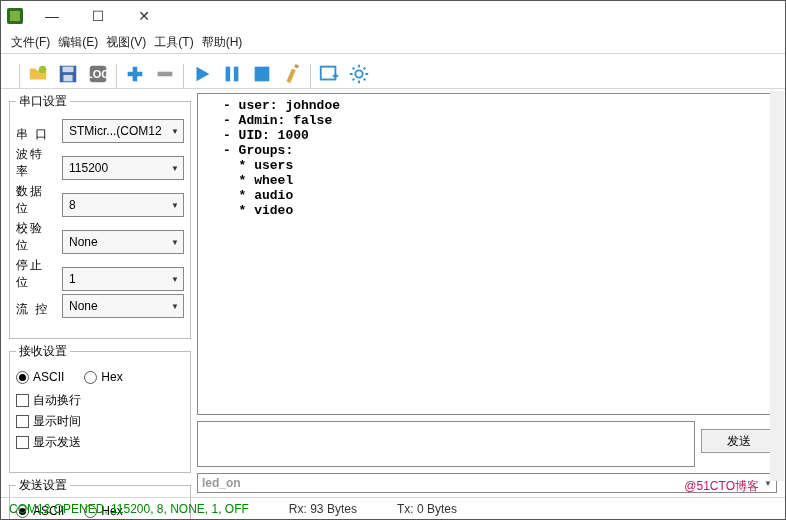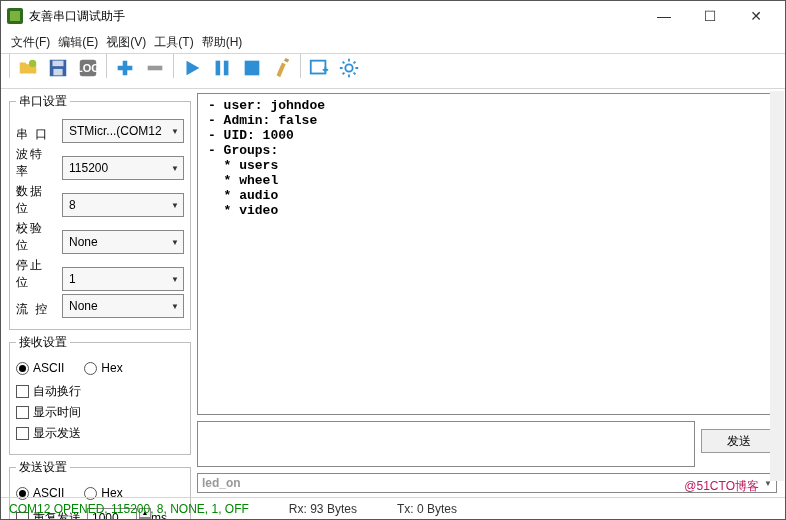--- a/index.html
+++ b/index.html
@@ -11,69 +11,68 @@
 .titlebar .appicon::after { content: ""; position: absolute; inset: 3px; background: #7bb23d; }
 .titlebar .title { flex: 1; color: #000; }
 .winbtns { display: flex; }
 .winbtn { width: 46px; height: 30px; display: flex; align-items: center; justify-content: center; color: #333; font-size: 14px; }
 
 
 .menubar { height: 22px; display: flex; align-items: center; padding: 0 6px; color: #222; }
 .menubar span { padding: 2px 4px; }
 
 
-.toolbar { height: 36px; border-top: 1px solid #d6d6d6; border-bottom: 1px solid #d6d6d6; display: flex; align-items: flex-start; padding: 0 6px; gap: 2px; }
+.toolbar { height: 36px; border-top: 1px solid #d6d6d6; border-bottom: 1px solid #d6d6d6; display: flex; align-items: flex-end; padding: 0 16px; gap: 2px; }
 .vsep { width: 1px; height: 24px; background: #ccc; margin: 0 2px; }
 .tbtn { width: 28px; height: 28px; display: flex; align-items: center; justify-content: center; border-radius: 2px; }
 .tbtn svg { width: 22px; height: 22px; }
 
 
 .mainrow { display: flex; height: calc(100% - 30px - 22px - 36px - 22px); }
 .leftcol { width: 196px; padding: 4px 6px 4px 8px; display: flex; flex-direction: column; gap: 4px; }
 .rightcol { flex: 1; padding: 4px 8px 4px 0; display: flex; flex-direction: column; gap: 6px; }
 
-fieldset { border: 1px solid #bdbdbd; padding: 6px 6px 8px 6px; }
+fieldset { border: 1px solid #bdbdbd; padding: 6px 6px 17px 6px; }
 legend { padding: 0 3px; color: #000; }
 
 .row { display: flex; align-items: flex-end; margin: 3px 0; gap: 6px; }
 .lbl { width: 40px; color: #000; letter-spacing: 2px; }
 .combo { flex: 1; height: 24px; display: flex; align-items: center; justify-content: space-between; padding: 0 4px 0 6px; border: 1px solid #888; background: #f7f7f7; }
 .combo .arrow { font-size: 8px; color: #333; }
 
 .radio, .check { width: 13px; height: 13px; border: 1px solid #555; display: inline-flex; align-items: center; justify-content: center; margin-right: 4px; }
 .radio { border-radius: 50%; }
 .radio.checked::after { content: ""; width: 7px; height: 7px; background: #000; border-radius: 50%; }
 .opt { display: flex; align-items: center; margin: 4px 0; }
 .optrow { display: flex; gap: 20px; }
 
 .spinner { width: 50px; height: 20px; border: 1px solid #888; padding: 0 4px; display: flex; align-items: center; }
 .spinbtns { display: flex; flex-direction: column; margin-left: 2px; }
 .spinbtns div { width: 12px; height: 10px; border: 1px solid #888; font-size: 7px; text-align: center; line-height: 8px; background: #f2f2f2; }
 
-.output { flex: 1; border: 1px solid #888; background: #fff; padding: 4px 10px; font-family: Consolas, "Courier New", monospace; font-size: 13px; font-weight: bold; white-space: pre; overflow: auto; }
+.output { flex: 1; border: 1px solid #888; background: #fff; padding: 4px 25px; font-family: Consolas, "Courier New", monospace; font-size: 13px; font-weight: bold; white-space: pre; overflow: auto; }
 
 .sendrow { display: flex; gap: 6px; }
 .sendbox { flex: 1; height: 46px; border: 1px solid #888; background: #fff; }
 .sendbtn { width: 76px; height: 24px; border: 1px solid #999; background: #f0f0f0; display: flex; align-items: center; justify-content: center; align-self: flex-start; margin-top: 8px; }
 
 .histbox { height: 20px; border: 1px solid #888; background: #fff; display: flex; align-items: center; justify-content: space-between; padding: 0 4px; color: #999; font-size: 11px; font-weight: bold; }
 
 
 .statusbar { position: absolute; bottom: 0; left: 0; right: 0; height: 22px; display: flex; align-items: center; border-top: 1px solid #d6d6d6; padding: 0 8px; }
 .status-left { color: #008800; font-weight: normal; }
 .status-cell { margin-left: 40px; color: #333; }
 .watermark { position: absolute; right: 26px; bottom: 24px; color: #be185d; font-size: 12px; }
 .scrolltrack { position: absolute; right: 1px; top: 90px; width: 14px; height: 390px; background: #f0f0f0; }
 </style>
 </head>
 <body>
 
 <div class="titlebar">
   <div class="appicon"></div>
-  <div class="title">友善串口调试助手</div>
   <div class="winbtns">
     <div class="winbtn">―</div>
     <div class="winbtn">☐</div>
     <div class="winbtn close">✕</div>
   </div>
 </div>
 
 <div class="menubar">
   <span>文件(F)</span>
   <span>编辑(E)</span>

